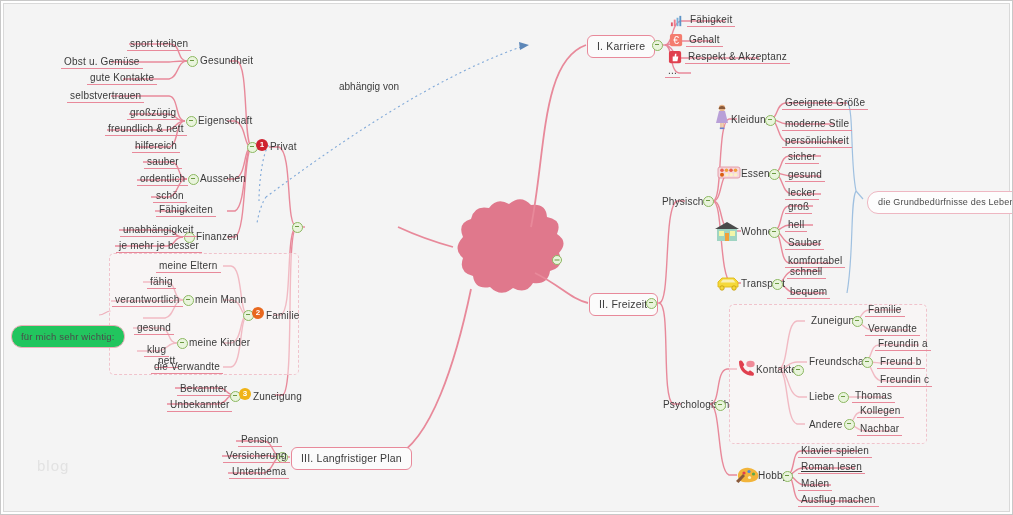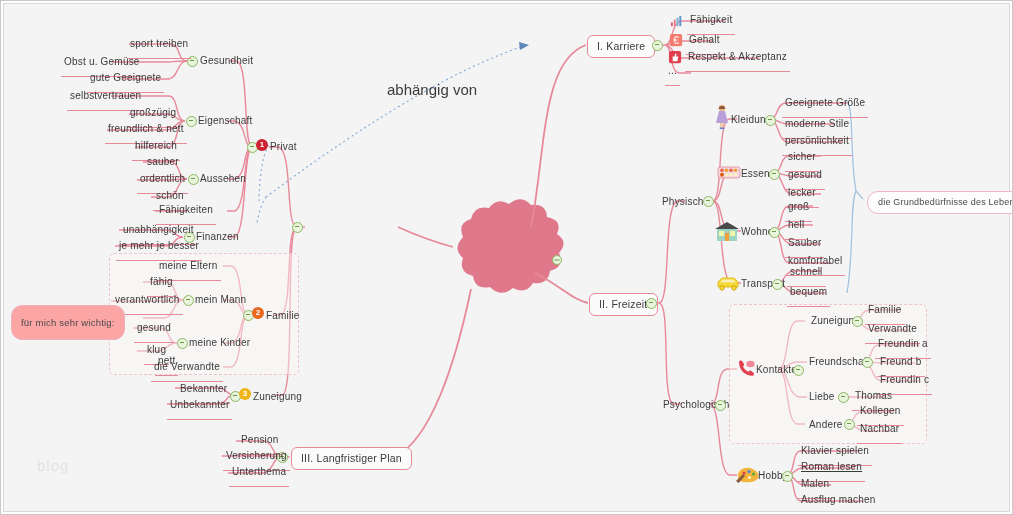--- a/index.html
+++ b/index.html
@@ -28,39 +28,40 @@
   .node {
     position: absolute;
     font-size: 10px;
     color: #3a3a3a;
     white-space: nowrap;
     line-height: 13px;
     letter-spacing: 0.2px;
   }
   
   .leaf {
-    padding: 0 3px 8px 3px;
+    padding: 0 3px 0 3px;
     border-bottom: 1.4px solid #e8899a;
   }
   
   .boxnode {
     padding: 4px 9px;
     border: 1.3px solid #e8899a;
     border-radius: 6px;
     background: #fbfbfb;
     font-size: 10.5px;
     color: #3a3a3a;
   }
   .callout {
-    padding: 10px 9px;
+    padding: 4px 9px;
     border: 1.2px solid #eeb0bb;
     border-radius: 11px;
-    background: #fca5a5;
+    background: #22c55e;
     font-size: 9.5px;
     color: #4a4a4a;
+    margin-top: 20px;
   }
   .brace-label {
     padding: 4px 10px;
     border: 1.1px solid #eeb7c2;
     border-radius: 11px;
     background: #fdfdfd;
     font-size: 9px;
     color: #4a4a4a;
   }
   .cloud-label {
@@ -71,23 +72,22 @@
     height: 72px;
     display: flex;
     align-items: center;
     justify-content: center;
     color: #ffffff;
     font-size: 14px;
     letter-spacing: 1px;
   }
   .rel-label {
     position: absolute;
-    font-size: 15px;
+    font-size: 10px;
     color: #3c3c3c;
-    margin-left: 48px;
   }
   .watermark {
     position: absolute;
     left: 36px;
     top: 456px;
     font-size: 15px;
     color: #e2e2e2;
     letter-spacing: 1px;
   }
   
@@ -432,21 +432,21 @@
   <div class="tog" style="left:291px; top:221px;"></div>
 
   <div class="tog" style="left:246px; top:141px;"></div>
   <div class="marker m1" style="left:255px; top:138px;">1</div>
   <div class="node" style="left:269px; top:139px;">Privat</div>
 
   <div class="tog" style="left:186px; top:55px;"></div>
   <div class="node" style="left:199px; top:53px;">Gesundheit</div>
   <div class="node leaf" style="left:126px; top:36px;">sport treiben</div>
   <div class="node leaf" style="left:60px; top:54px;">Obst u. Gemüse</div>
-  <div class="node leaf" style="left:86px; top:70px;">gute Geeignete</div>
+  <div class="node leaf" style="left:86px; top:70px;">gute Kontakte</div>
 
   <div class="tog" style="left:185px; top:115px;"></div>
   <div class="node" style="left:197px; top:113px;">Eigenschaft</div>
   <div class="node leaf" style="left:66px; top:88px;">selbstvertrauen</div>
   <div class="node leaf" style="left:126px; top:105px;">großzügig</div>
   <div class="node leaf" style="left:104px; top:121px;">freundlich &amp; nett</div>
   <div class="node leaf" style="left:131px; top:138px;">hilfereich</div>
 
   <div class="tog" style="left:187px; top:173px;"></div>
   <div class="node" style="left:199px; top:171px;">Aussehen</div>

